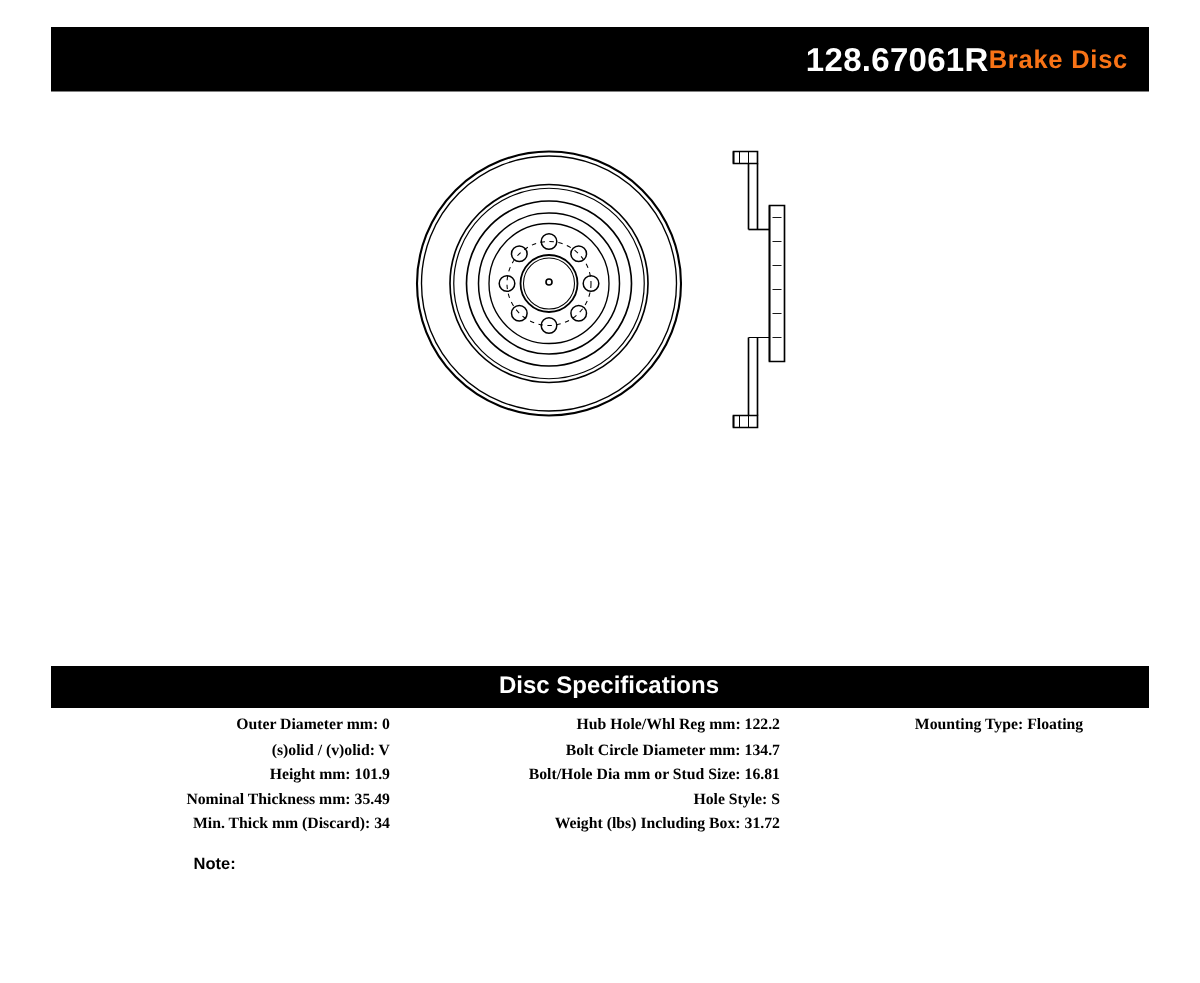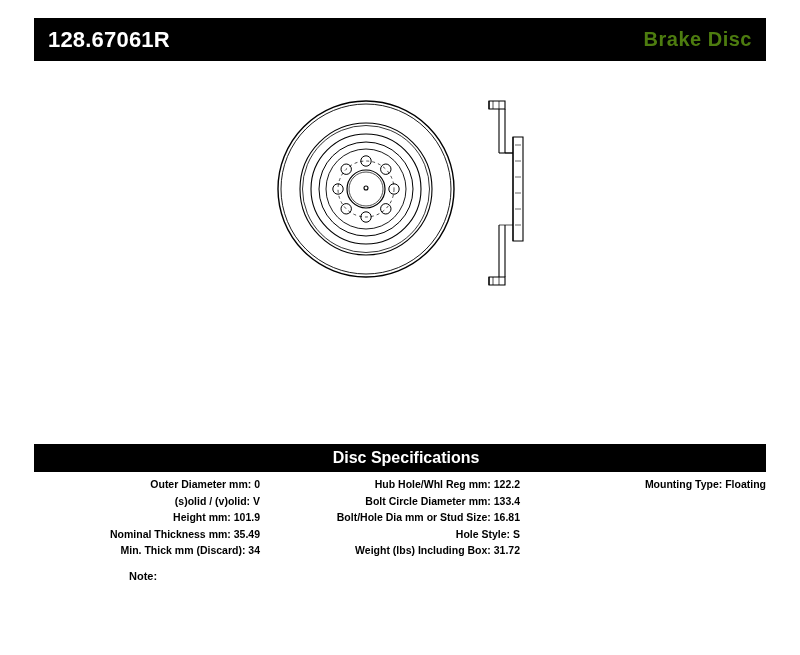--- a/index.html
+++ b/index.html
@@ -19,33 +19,33 @@
   
   .header-bar {
     position: absolute;
     left: 34px;
     top: 18px;
     width: 732px;
     height: 43px;
     background: #000000;
     display: flex;
     align-items: center;
-    justify-content: space-between;
+    justify-content: flex-end;
     box-sizing: border-box;
     padding: 0 14px;
   }
   .part-number {
     color: #ffffff;
     font-size: 22px;
     font-weight: bold;
     letter-spacing: 0.2px;
   }
   .doc-type {
-    color: #4d7c0f;
-    font-size: 20px;
+    color: #f97316;
+    font-size: 17px;
     font-weight: bold;
     letter-spacing: 0.5px;
   }
 
   
   .drawing-area {
     position: absolute;
     left: 34px;
     top: 70px;
     width: 732px;
@@ -80,34 +80,35 @@
     left: 34px;
     top: 476px;
     width: 732px;
     height: 110px;
     display: flex;
     font-size: 10.5px;
     font-weight: bold;
   }
   .col {
     box-sizing: border-box;
+    font-family: Liberation Serif, serif;
   }
   .col-1 {
     width: 232px;
     text-align: right;
     padding-right: 6px;
   }
   .col-2 {
     width: 260px;
     text-align: right;
     padding-right: 6px;
   }
   .col-3 {
     width: 240px;
-    text-align: right;
+    text-align: center;
     padding-left: 40px;
   }
   .spec-line {
     line-height: 16.5px;
     white-space: nowrap;
   }
 
   
   .note {
     position: absolute;
@@ -229,21 +230,21 @@
 <div class="specs-body">
   <div class="col col-1">
     <div class="spec-line">Outer Diameter mm: 0</div>
     <div class="spec-line">(s)olid / (v)olid: V</div>
     <div class="spec-line">Height mm: 101.9</div>
     <div class="spec-line">Nominal Thickness mm: 35.49</div>
     <div class="spec-line">Min. Thick mm (Discard): 34</div>
   </div>
   <div class="col col-2">
     <div class="spec-line">Hub Hole/Whl Reg mm: 122.2</div>
-    <div class="spec-line">Bolt Circle Diameter mm: 133.4</div>
+    <div class="spec-line">Bolt Circle Diameter mm: 134.7</div>
     <div class="spec-line">Bolt/Hole Dia mm or Stud Size: 16.81</div>
     <div class="spec-line">Hole Style: S</div>
     <div class="spec-line">Weight (lbs) Including Box: 31.72</div>
   </div>
   <div class="col col-3">
     <div class="spec-line">Mounting Type: Floating</div>
   </div>
 </div>
 
 <div class="note">Note:</div>

